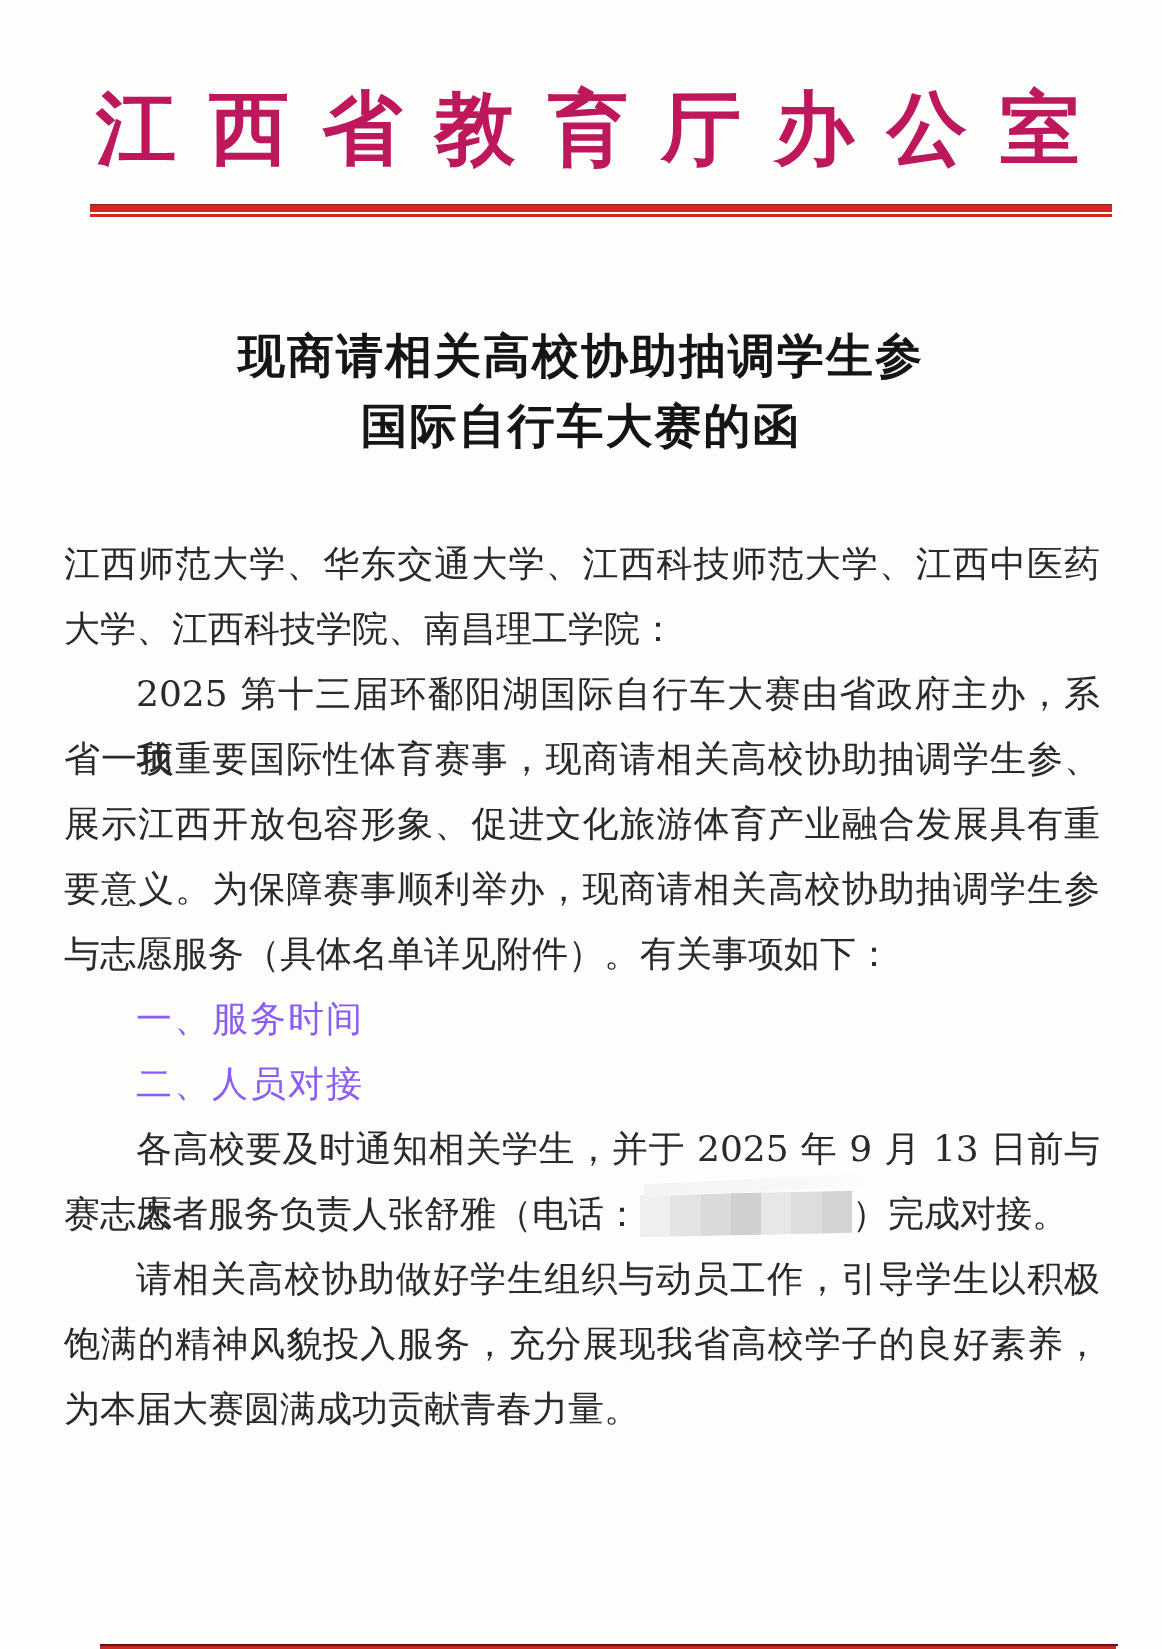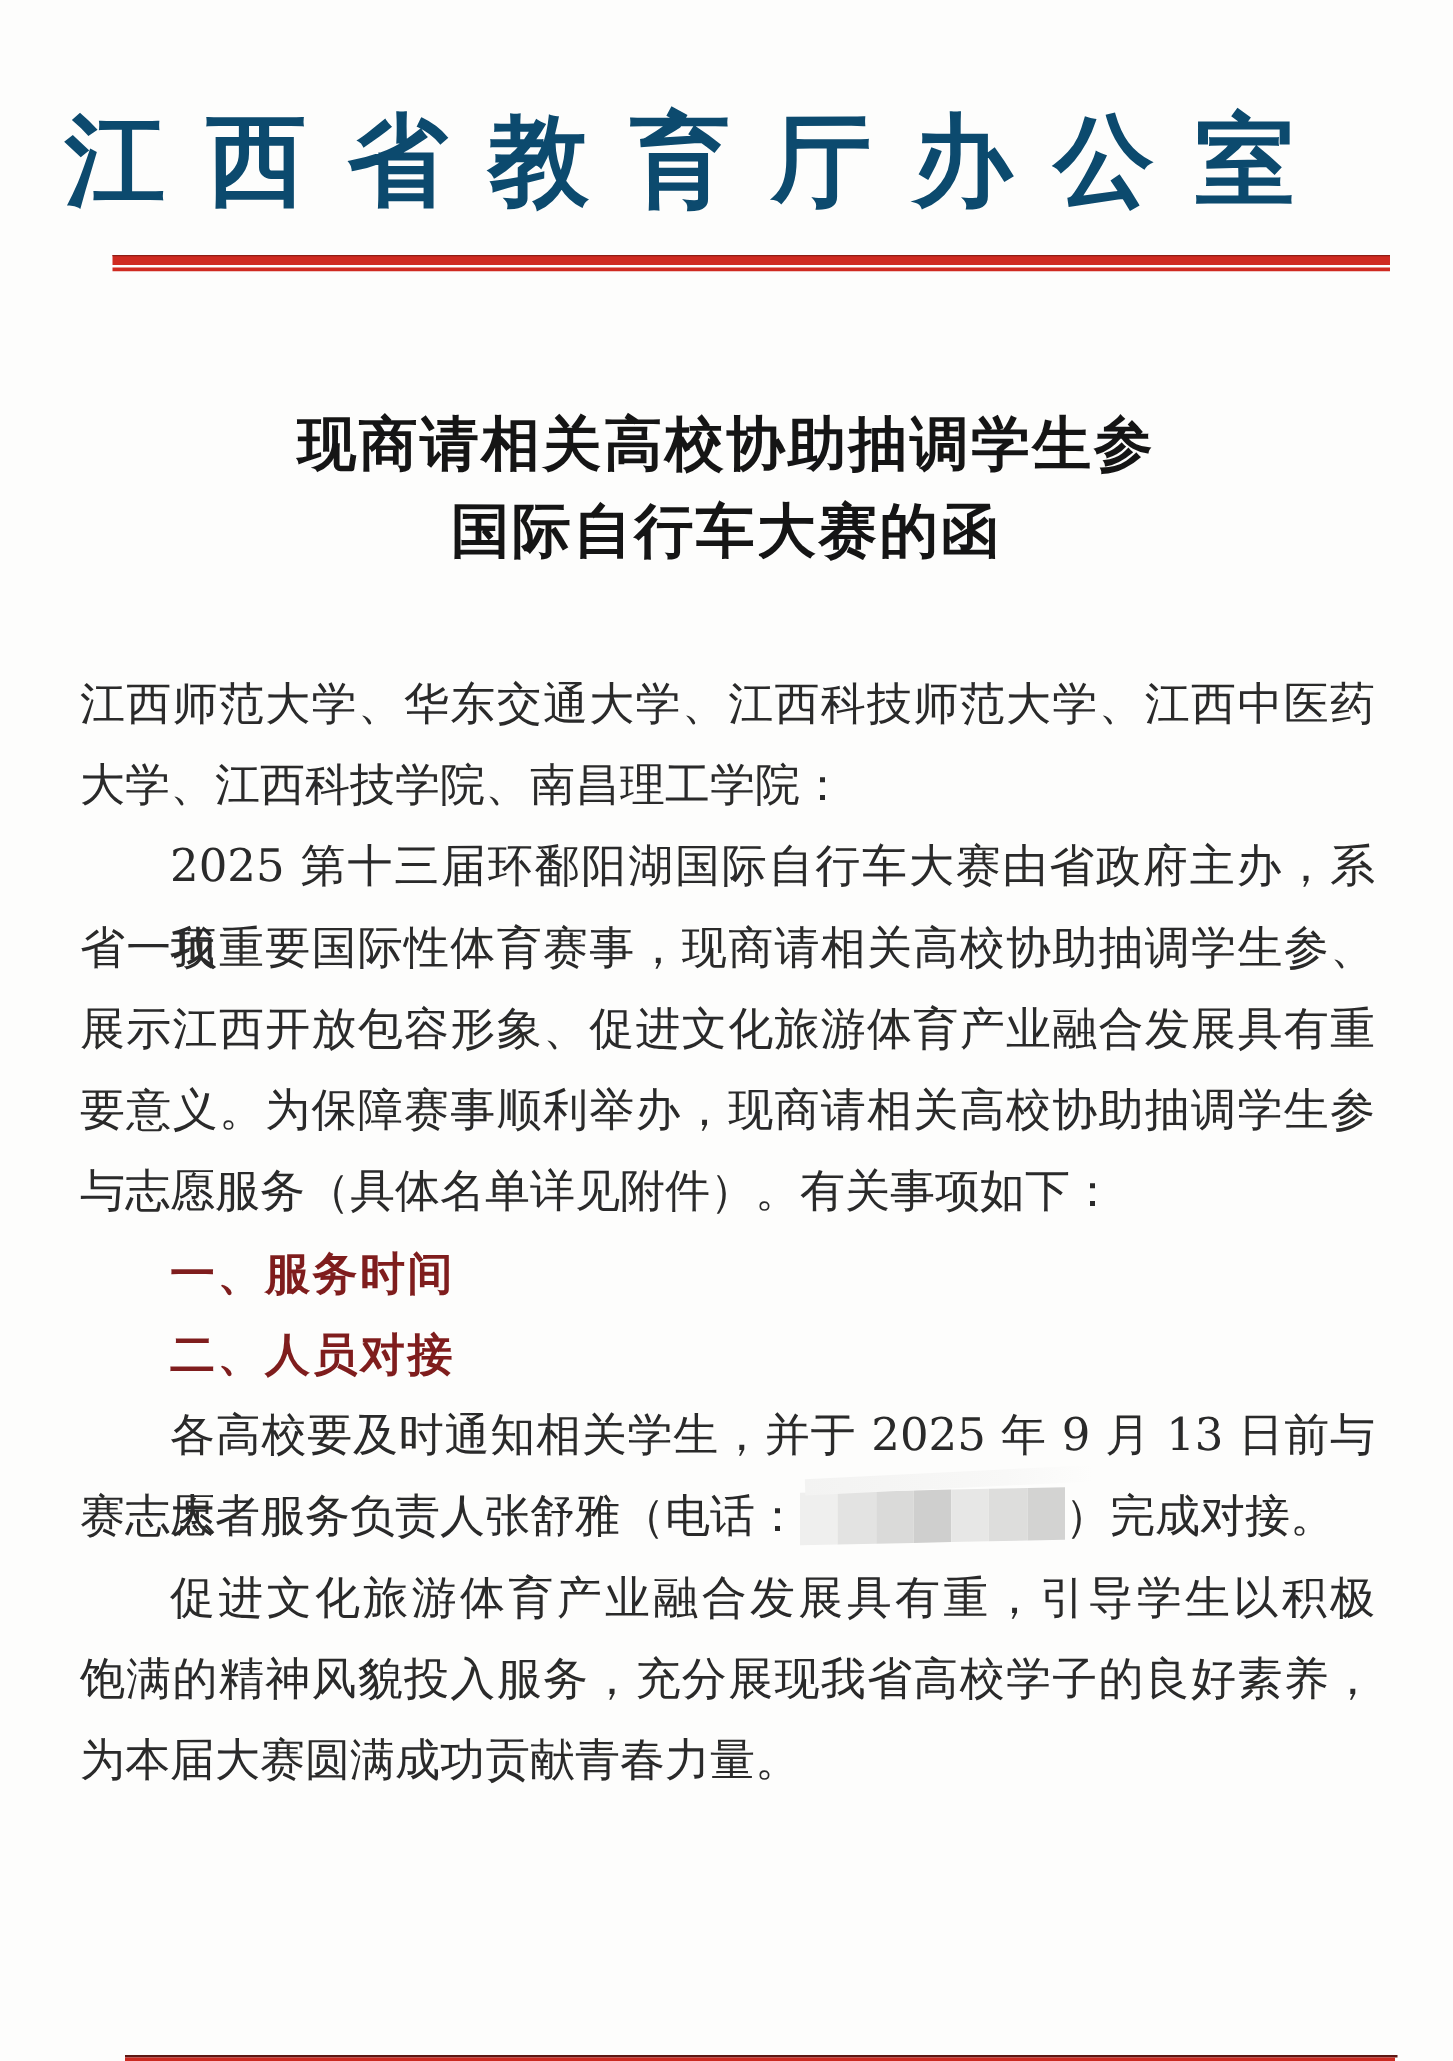--- a/index.html
+++ b/index.html
@@ -8,25 +8,25 @@
     background: #fdfdfc;
     font-family: "DejaVu Serif", "Liberation Serif", serif;
     color: #232323;
     position: relative;
   }
   .page { width: 1162px; height: 1649px; position: relative; background: #fdfdfc; }
 
   
   .org-name {
     margin-top: 88px;
-    padding-left: 52px;
+    padding-left: 96px;
     font-size: 80px;
     line-height: 1;
     font-weight: bold;
-    color: #0c4a6e;
+    color: #be185d;
     letter-spacing: 33px;
     white-space: nowrap;
     font-family: "DejaVu Serif", "Liberation Serif", serif;
   }
   .head-rule { margin: 36px 0 0 90px; width: 1022px; }
   .head-rule .thick { height: 8px; background: #cf2a20; border-top: 1px solid #8e1d15; }
   .head-rule .gap   { height: 2px; background: #fdfdfc; }
   .head-rule .thin  { height: 3px; background: #cf2a20; }
 
   
@@ -54,22 +54,22 @@
     color: #2a2a2a;
   }
   .just { 
     white-space: normal;
     text-align: justify;
     text-align-last: justify;
   }
   .indent { padding-left: 72px; }
   .heading {
     font-family: "Liberation Sans", "DejaVu Sans", sans-serif;
-    font-weight: bold;
-    color: #7f1d1d;
+    font-weight: normal;
+    color: #8b5cf6;
     letter-spacing: 2px;
   }
 
   
   .redaction {
     display: inline-flex;
     width: 212px;
     height: 42px;
     vertical-align: -9px;
     transform: skewY(-1.2deg);
@@ -136,21 +136,21 @@
           <span class="px1"></span>
           <span class="px2"></span>
           <span class="px3"></span>
           <span class="px4"></span>
           <span class="px5"></span>
           <span class="px6"></span>
           <span class="px7"></span>
         </span><span>）完成对接。</span>
     </div>
 
-    <div class="line just indent">促进文化旅游体育产业融合发展具有重，引导学生以积极</div>
+    <div class="line just indent">请相关高校协助做好学生组织与动员工作，引导学生以积极</div>
     <div class="line just">饱满的精神风貌投入服务，充分展现我省高校学子的良好素养，</div>
     <div class="line">为本届大赛圆满成功贡献青春力量。</div>
 
   </div>
 
   <div class="foot-rule">
     <div class="dark"></div>
     <div class="thick"></div>
   </div>
 

